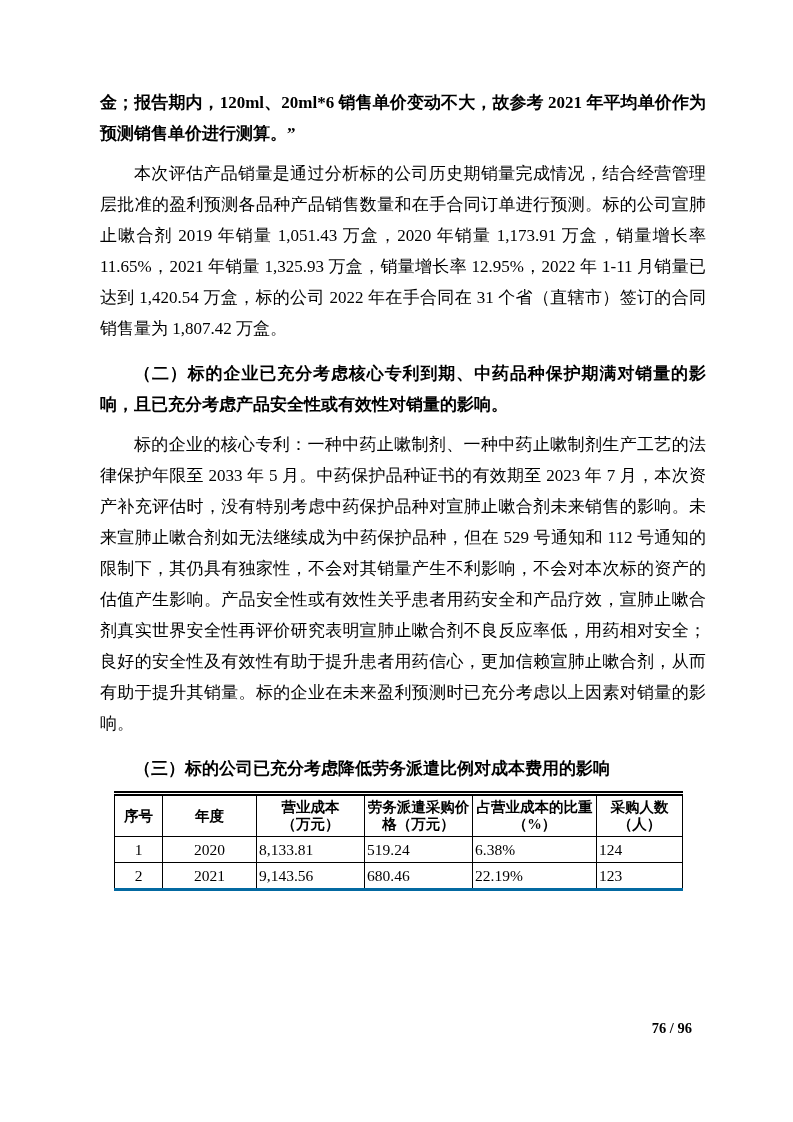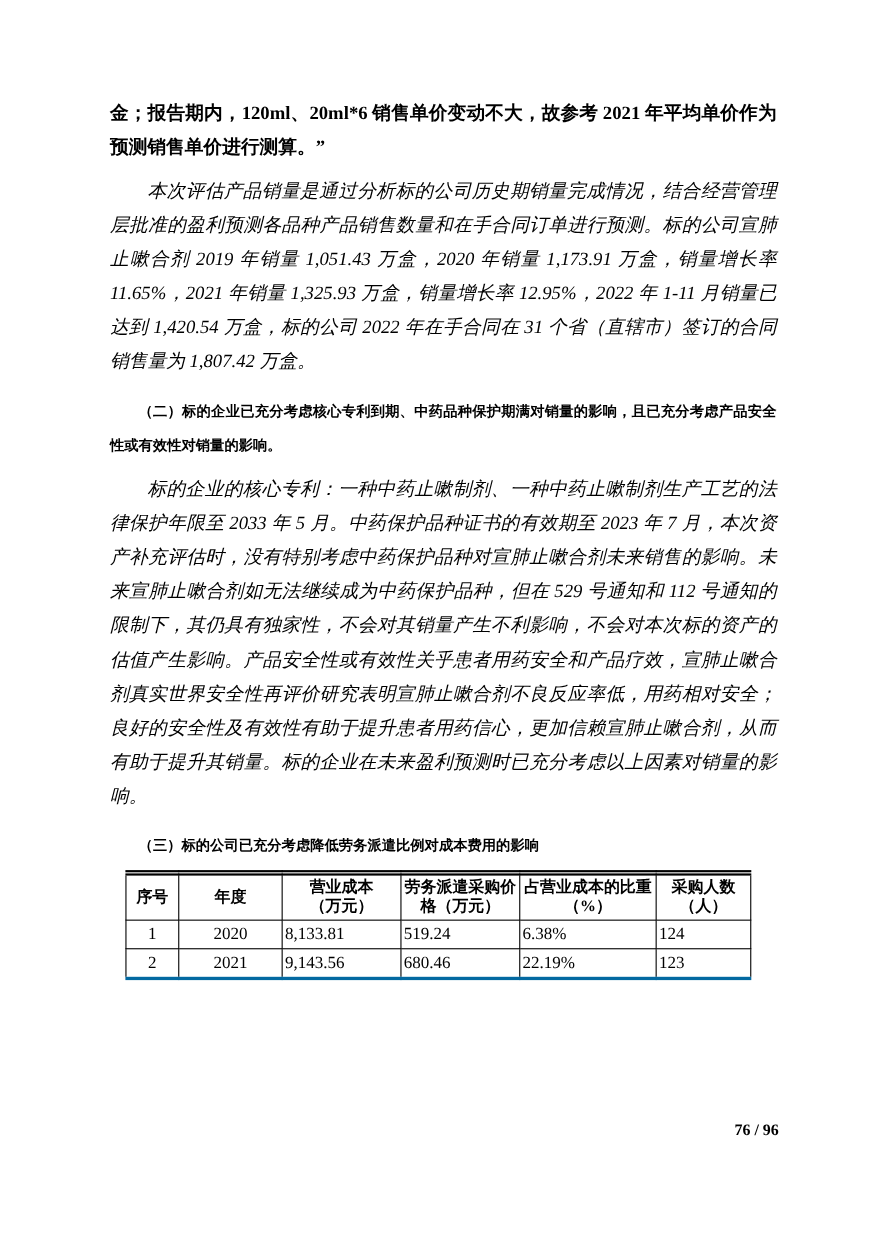--- a/index.html
+++ b/index.html
@@ -21,29 +21,29 @@
     box-sizing: border-box;
     padding: 87px 87px 0 100px;
     background: #ffffff;
   }
   .para {
     margin: 0;
     font-size: 17px;
     line-height: 31px;
     text-align: justify;
   }
-  .indent { text-indent: 2em; font-style: italic; }
+  .indent { text-indent: 2em; }
   .quote-bold {
     font-weight: bold;
     margin-top: 0;
   }
   .spaced { margin-top: 9px; }
   .sec-heading {
     margin: 14px 0 0 0;
-    font-size: 13px;
+    font-size: 17px;
     line-height: 31px;
     font-weight: bold;
     text-indent: 2em;
     text-align: justify;
   }
   table.cost-table {
     width: 568px;
     margin: 7px 0 0 14px;
     border-collapse: collapse;
     table-layout: fixed;
@@ -67,21 +67,21 @@
   .cost-table td {
     font-size: 15.5px;
     line-height: 25px;
     padding: 0 8px 0 2px;
   }
   .cost-table td.cell-center { text-align: center; padding: 0 2px; }
   .cost-table td.cell-num { }
   .footer-pagenum {
     position: absolute;
     top: 1019px;
-    right: 85px;
+    right: 101px;
     font-size: 14.5px;
     font-weight: bold;
     line-height: 18px;
   }
 </style>
 </head>
 <body>
 
 <div class="page">
 

